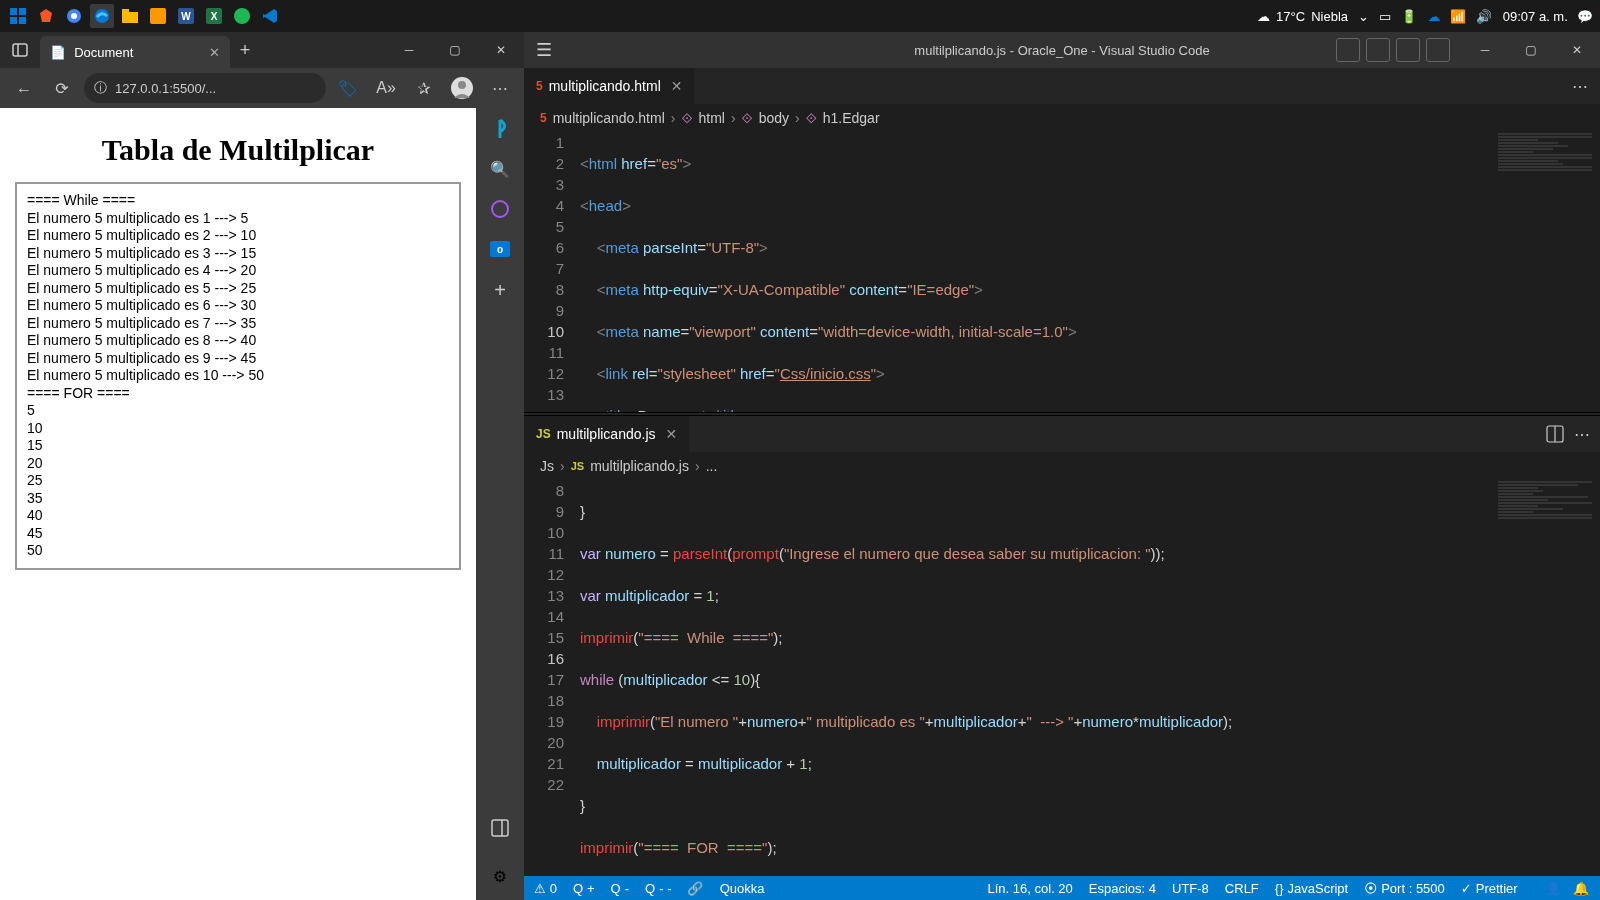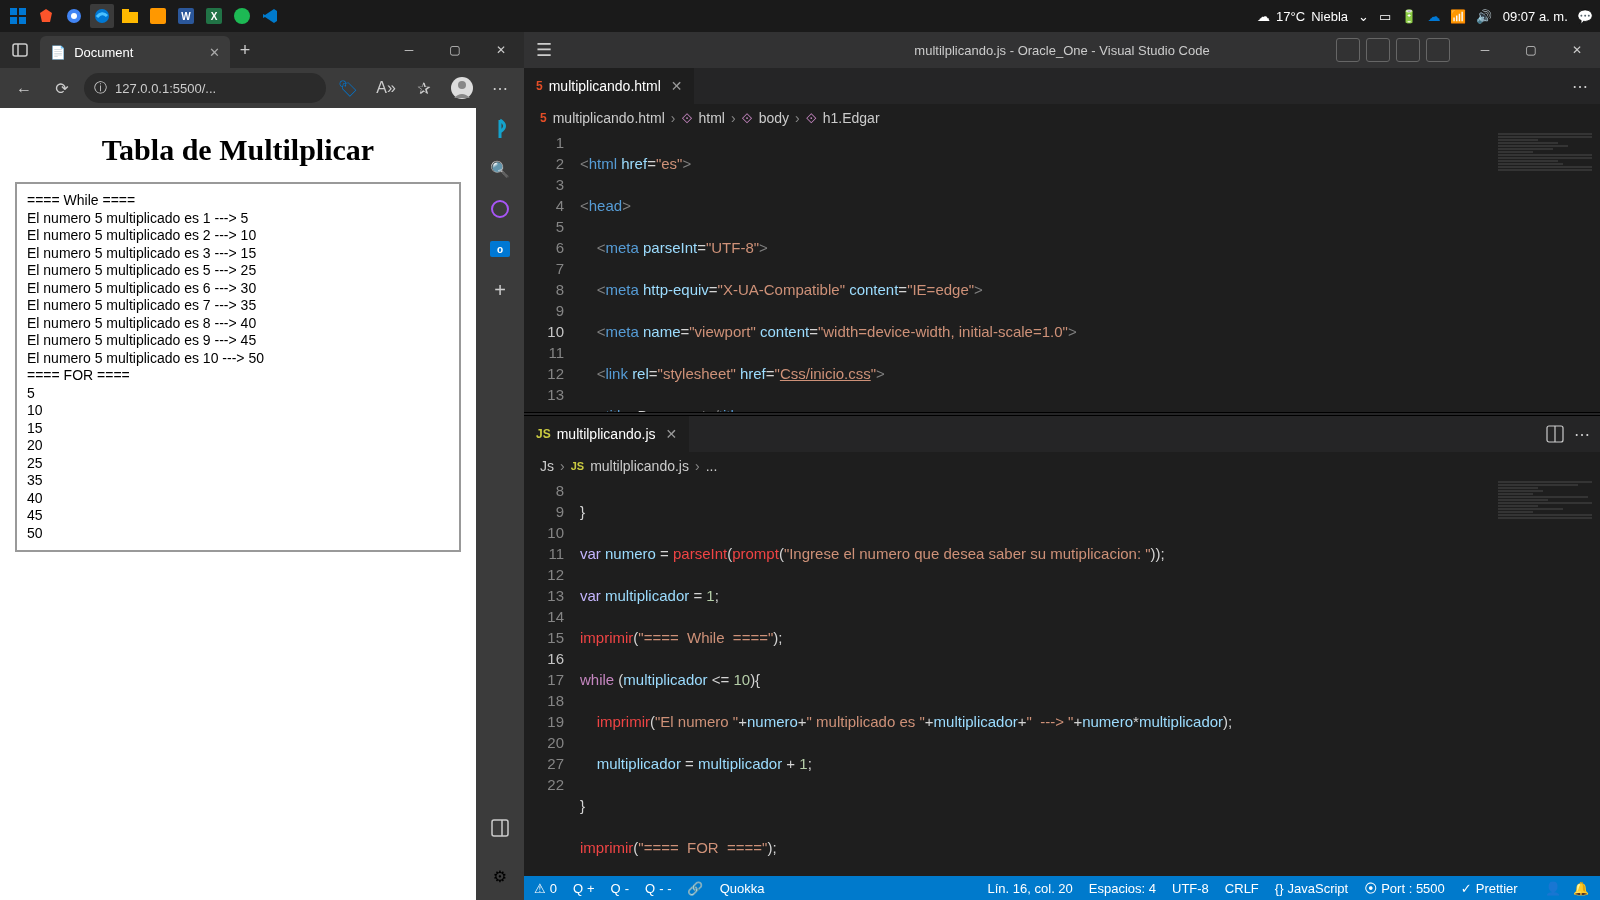--- a/index.html
+++ b/index.html
@@ -203,20 +203,21 @@
   </div>
   <div class="edge-body">
     <div class="edge-content">
       <div class="page">
         <h1>Tabla de Multilplicar</h1>
         <div class="page-box">
           <div class="page-line">==== While ====</div>
           <div class="page-line">El numero 5 multiplicado es 1 ---&gt; 5</div>
           <div class="page-line">El numero 5 multiplicado es 2 ---&gt; 10</div>
           <div class="page-line">El numero 5 multiplicado es 3 ---&gt; 15</div>
+          <div class="page-line">El numero 5 multiplicado es 4 ---&gt; 20</div>
           <div class="page-line">El numero 5 multiplicado es 5 ---&gt; 25</div>
           <div class="page-line">El numero 5 multiplicado es 6 ---&gt; 30</div>
           <div class="page-line">El numero 5 multiplicado es 7 ---&gt; 35</div>
           <div class="page-line">El numero 5 multiplicado es 8 ---&gt; 40</div>
           <div class="page-line">El numero 5 multiplicado es 9 ---&gt; 45</div>
           <div class="page-line">El numero 5 multiplicado es 10 ---&gt; 50</div>
           <div class="page-line">==== FOR ====</div>
           <div class="page-line">5</div>
           <div class="page-line">10</div>
           <div class="page-line">15</div>
@@ -379,21 +380,21 @@
           <div>11</div>
           <div>12</div>
           <div>13</div>
           <div>14</div>
           <div>15</div>
           <div class="cur">16</div>
           <div>17</div>
           <div>18</div>
           <div>19</div>
           <div>20</div>
-          <div>27</div>
+          <div>21</div>
           <div>22</div>
     </div>
     <div class="code">
 <div><span class="t-op">}</span></div>
 <div><span class="t-kw">var</span> <span class="t-var">numero</span> <span class="t-op">=</span> <span class="t-fn">parseInt</span><span class="t-op">(</span><span class="t-fn">prompt</span><span class="t-op">(</span><span class="t-str">"Ingrese el numero que desea saber su mutiplicacion: "</span><span class="t-op">));</span></div>
 <div><span class="t-kw">var</span> <span class="t-var">multiplicador</span> <span class="t-op">=</span> <span class="t-num">1</span><span class="t-op">;</span></div>
 <div><span class="t-fn">imprimir</span><span class="t-op">(</span><span class="t-str">"====  While  ===="</span><span class="t-op">);</span></div>
 <div><span class="t-kw2">while</span> <span class="t-op">(</span><span class="t-var">multiplicador</span> <span class="t-op">&lt;=</span> <span class="t-num">10</span><span class="t-op">){</span></div>
 <div>    <span class="t-fn">imprimir</span><span class="t-op">(</span><span class="t-str">"El numero "</span><span class="t-op">+</span><span class="t-var">numero</span><span class="t-op">+</span><span class="t-str">" multiplicado es "</span><span class="t-op">+</span><span class="t-var">multiplicador</span><span class="t-op">+</span><span class="t-str">"  ---&gt; "</span><span class="t-op">+</span><span class="t-var">numero</span><span class="t-op">*</span><span class="t-var">multiplicador</span><span class="t-op">);</span></div>
 <div>    <span class="t-var">multiplicador</span> <span class="t-op">=</span> <span class="t-var">multiplicador</span> <span class="t-op">+</span> <span class="t-num">1</span><span class="t-op">;</span></div>

